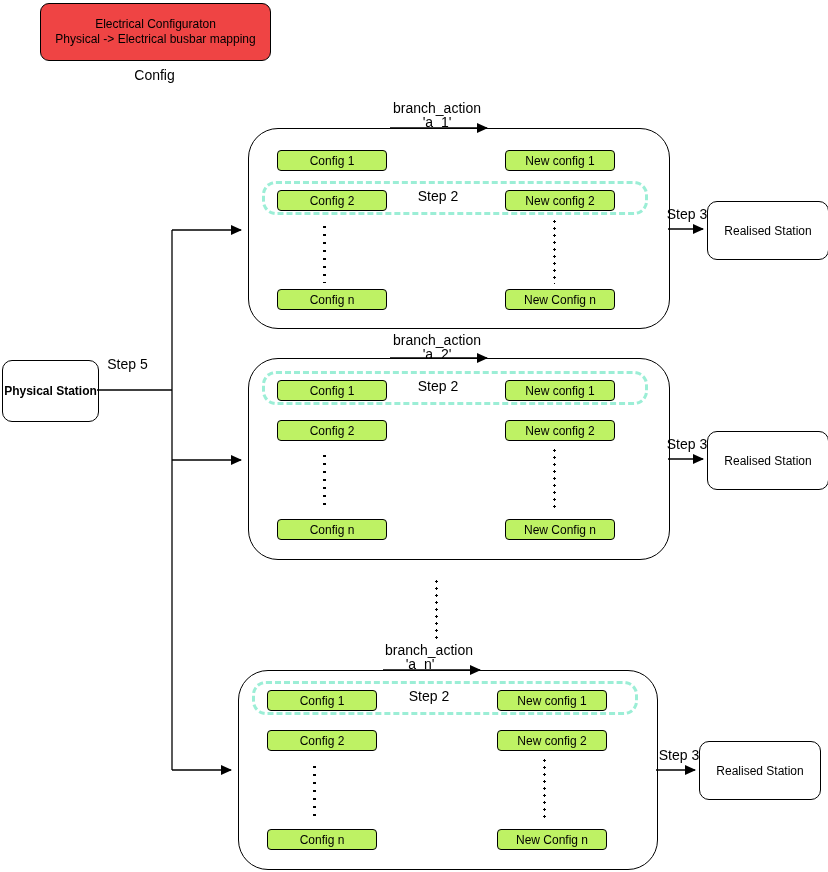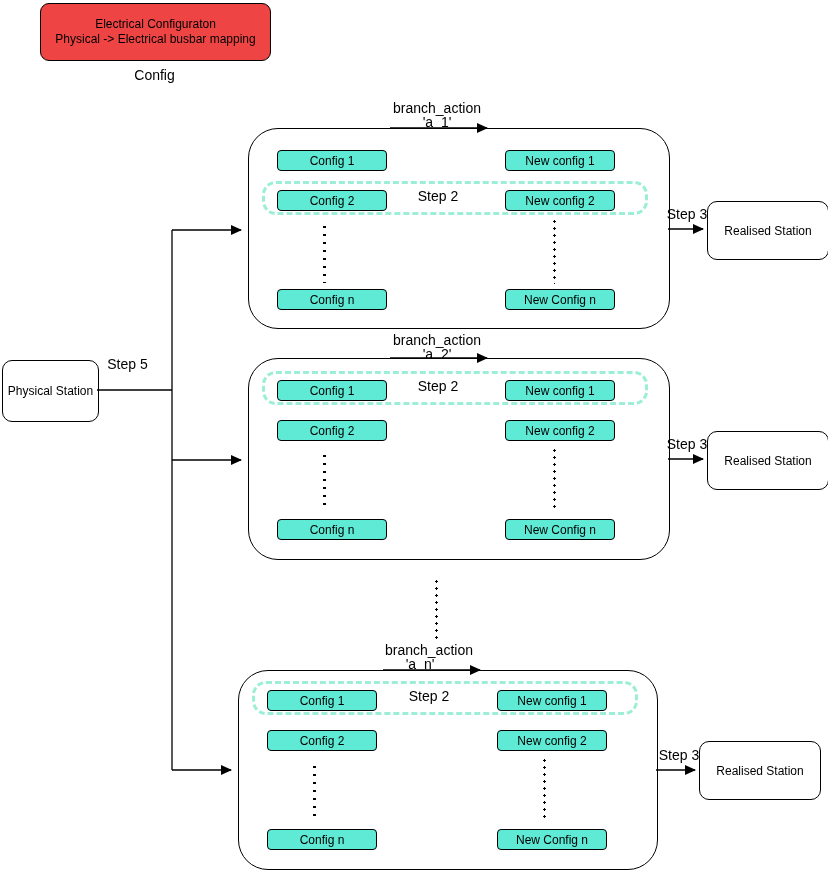--- a/index.html
+++ b/index.html
@@ -5,41 +5,41 @@
   html,body{margin:0;padding:0;background:#fff;}
   #canvas{position:relative;width:828px;height:872px;background:#fff;overflow:hidden;
           font-family:"Liberation Sans", sans-serif;color:#000;}
   .legend{position:absolute;left:40px;top:3px;width:229px;height:56px;border:1px solid #000;
           border-radius:9px;background:#ef4444;display:flex;flex-direction:column;justify-content:center;
           text-align:center;font-size:12px;line-height:15px;}
   .lbl{position:absolute;font-size:14px;text-align:center;white-space:nowrap;}
   .station{position:absolute;border:1px solid #000;border-radius:10px;background:#fff;
            display:flex;align-items:center;justify-content:center;font-size:12px;text-align:center;}
   .container{position:absolute;border:1px solid #000;border-radius:30px;background:#fff;}
-  .box{position:absolute;width:110px;height:21px;border:1px solid #000;border-radius:4px;background:#5eead4;
+  .box{position:absolute;width:110px;height:21px;border:1px solid #000;border-radius:4px;background:#bef264;
        display:flex;align-items:center;justify-content:center;font-size:12px;box-sizing:border-box;}
   .hl{position:absolute;border:3px dashed #9CEED6;border-radius:14px;box-sizing:border-box;}
   .vdots{position:absolute;width:5px;background-image:radial-gradient(circle,#000 1.4px,transparent 1.5px);
          background-size:5px 8px;background-repeat:repeat-y;background-position:center top;}
   .vdots-sm{position:absolute;width:5px;background-image:radial-gradient(circle,#000 1px,transparent 1.1px);
          background-size:5px 7px;background-repeat:repeat-y;background-position:center top;}
   svg.wires{position:absolute;left:0;top:0;pointer-events:none;}
 </style>
 </head>
 <body>
 
 <div id="canvas">
 
   <div class="legend">
     <div>Electrical Configuraton</div>
     <div>Physical -&gt; Electrical busbar mapping</div>
   </div>
   <div class="lbl" style="left:40px;top:67px;width:229px;">Config</div>
 
-  <div class="station" style="left:2px;top:360px;width:95px;height:60px;">Physical Station</div>
+  <div class="station" style="left:2px;top:360px;width:95px;height:60px;font-weight:bold;">Physical Station</div>
   <div class="lbl" style="left:100px;top:356px;width:55px;">Step 5</div>
 
   <div class="lbl" style="left:377px;top:100px;width:120px;">branch_action</div>
   <div class="lbl" style="left:377px;top:114px;width:120px;">'a_1'</div>
   <div class="container" style="left:248px;top:128px;width:420px;height:199px;"></div>
   <div class="hl" style="left: 262px; top: 181px; width: 386px; height: 34px; border-color: rgb(156, 238, 214);"></div>
   <div class="box" style="left:277px;top:150px;">Config 1</div>
   <div class="box" style="left:505px;top:150px;">New config 1</div>
   <div class="box" style="left:277px;top:190px;">Config 2</div>
   <div class="box" style="left:505px;top:190px;">New config 2</div>

